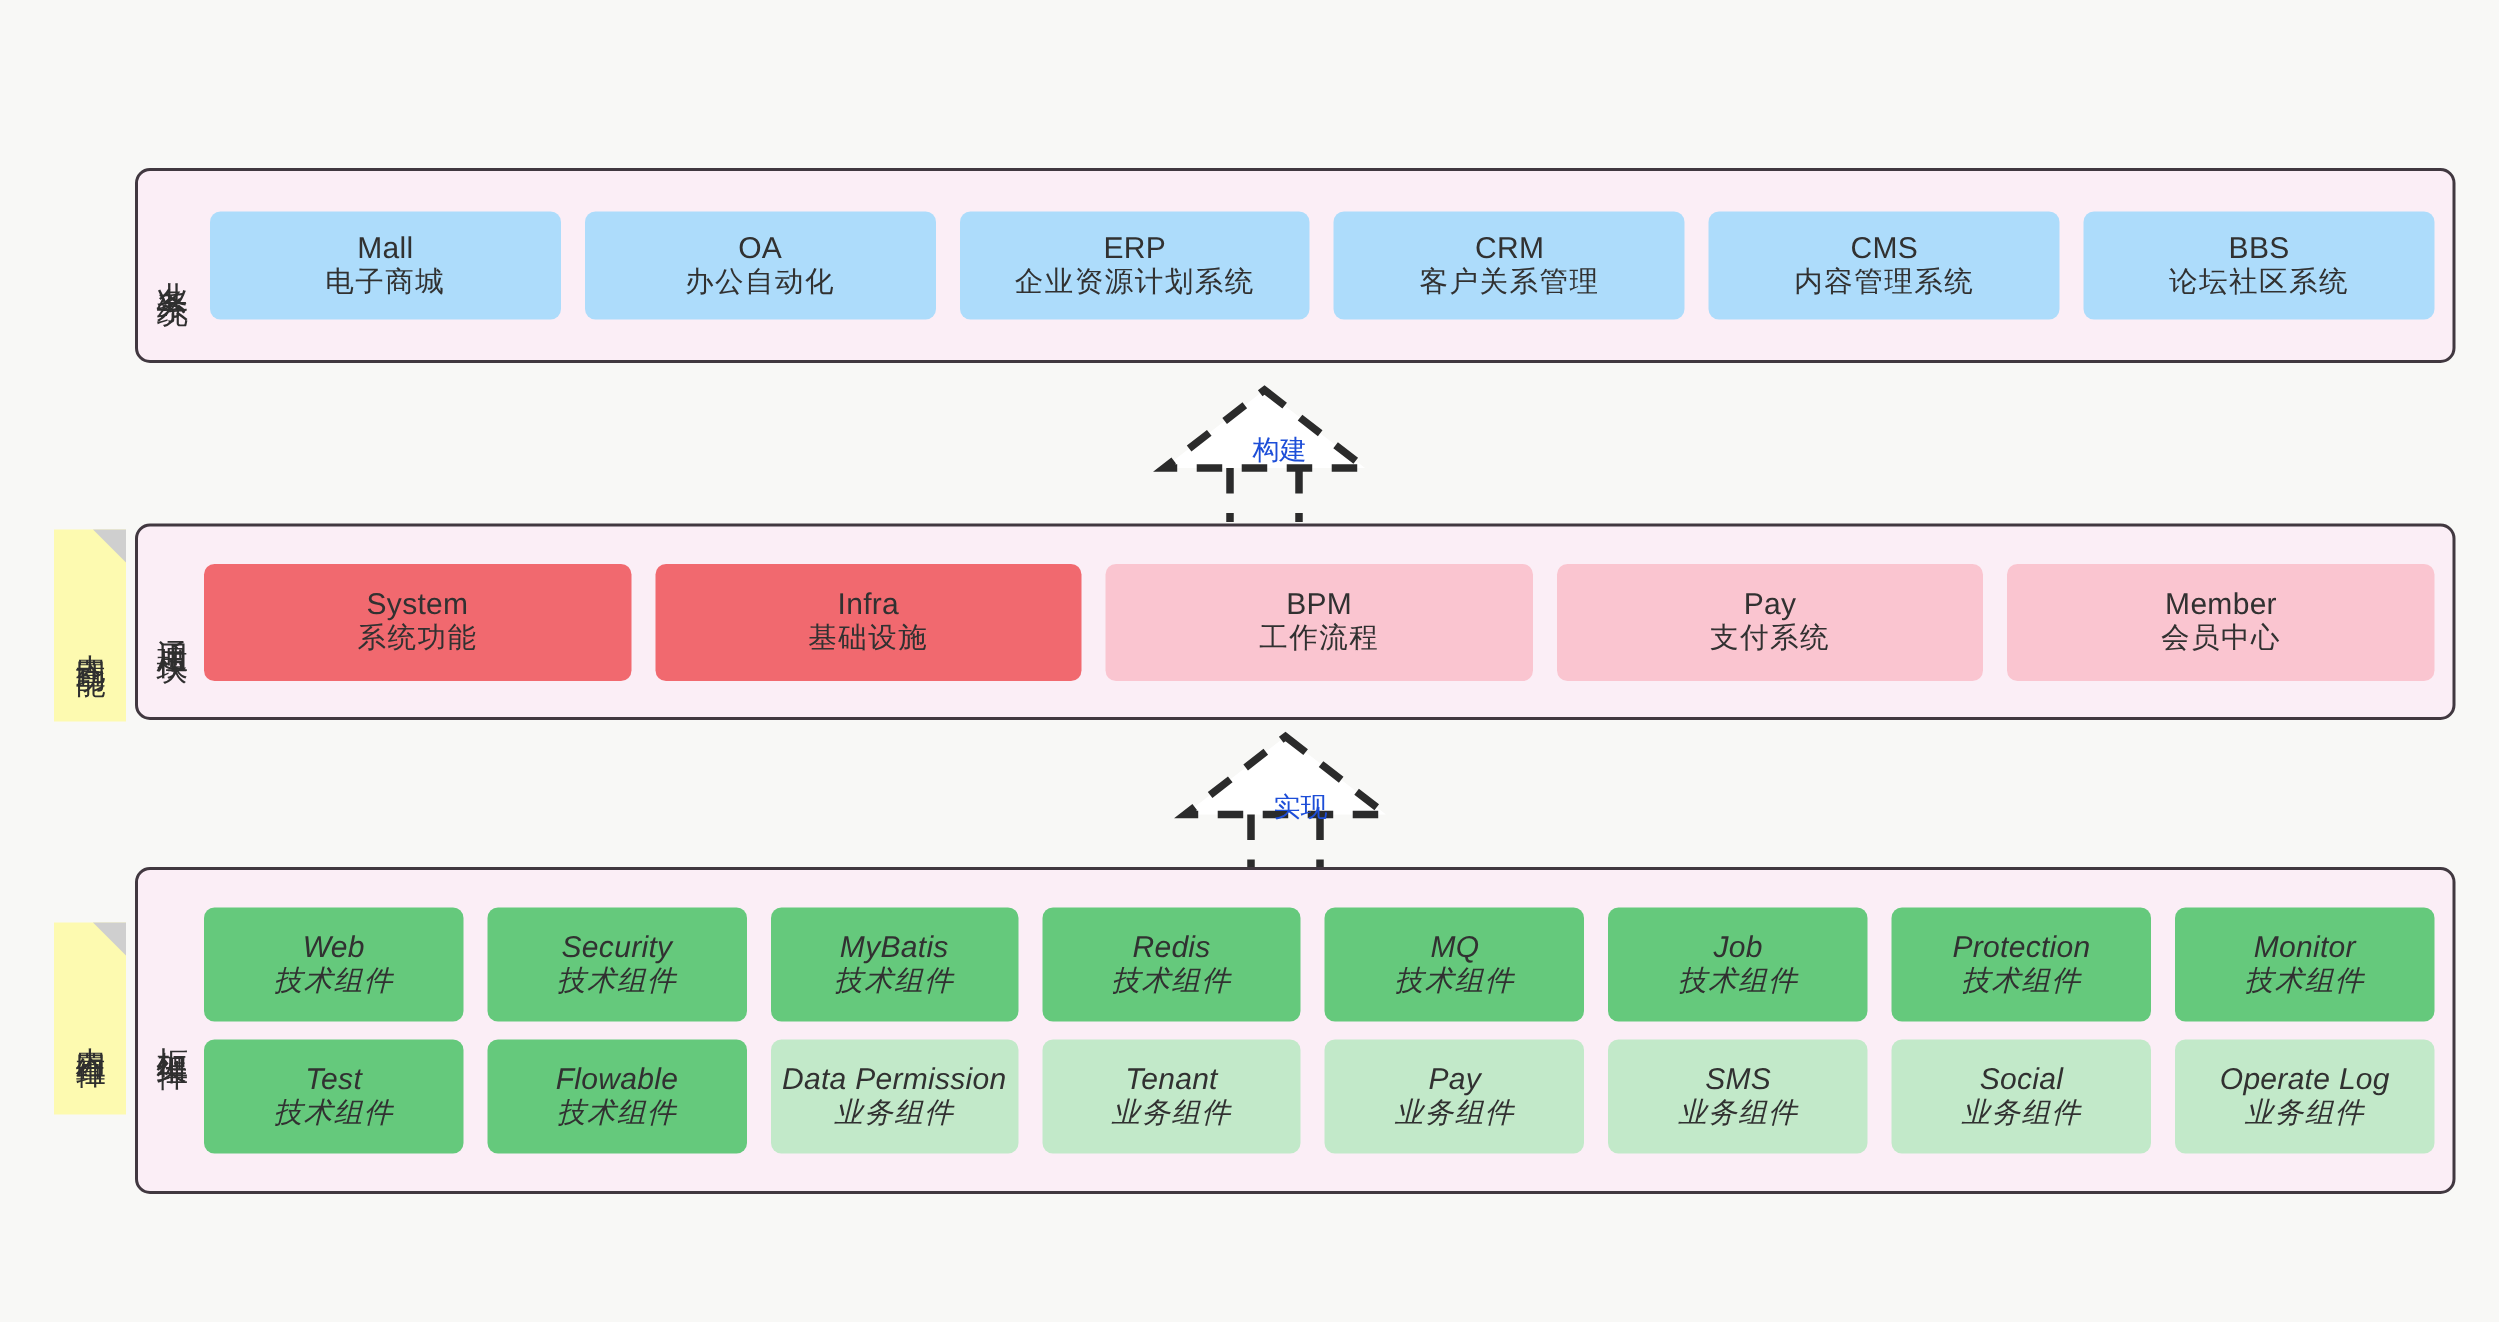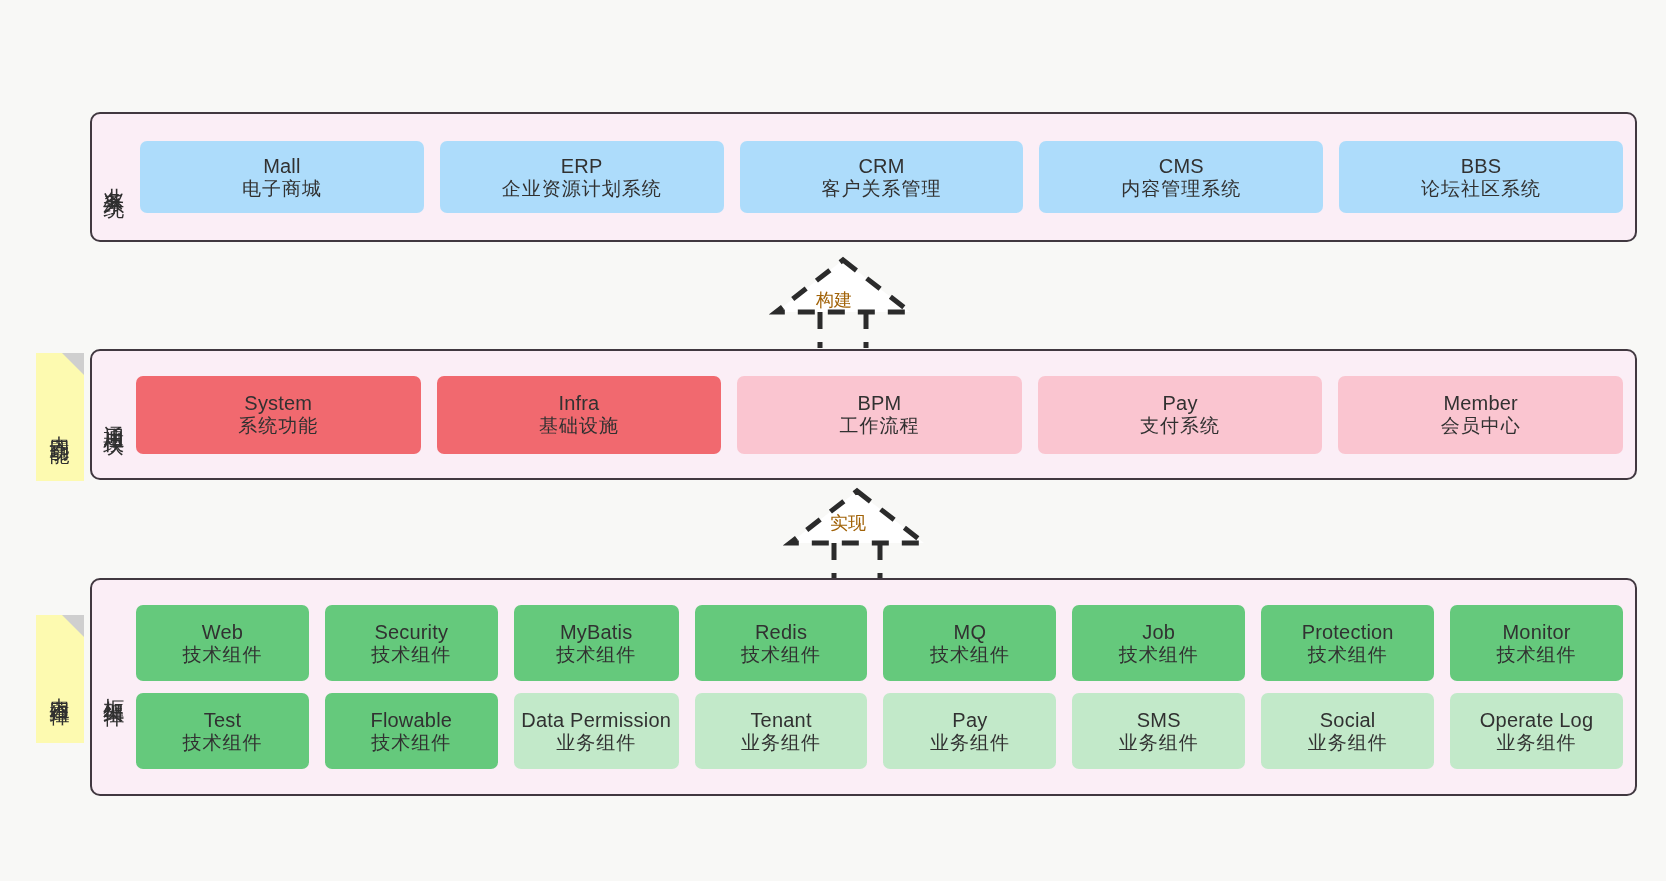--- a/index.html
+++ b/index.html
@@ -97,21 +97,21 @@
 
   
   #layer-business  { left: 90px;  top: 112px; width: 1547px; height: 130px; }
   #layer-common    { left: 90px;  top: 349px; width: 1547px; height: 131px; }
   #layer-framework { left: 90px;  top: 578px; width: 1547px; height: 218px; }
 
   #layer-business  .layer-body { padding-left: 4px; }
   #layer-business  .row { height: 72px; }
   #layer-common    .row { height: 78px; }
   #layer-framework .layer-body { gap: 12px; }
-  #layer-framework .row { height: 76px; }
+  #layer-framework .row { height: 76px; font-style: italic; }
 
   
   .sticky {
     position: absolute;
     background: #fdfab0;
     width: 48px;
     box-sizing: border-box;
     display: flex;
     align-items: center;
     justify-content: center;
@@ -135,45 +135,50 @@
   #sticky-component { left: 36px; top: 615px; height: 128px; }
 
   
   .arrow {
     position: absolute;
   }
   .arrow svg { display: block; overflow: visible; }
   .arrow-label {
     position: absolute;
     font-size: 18px;
-    color: #a16207;
+    color: #1d4ed8;
     background: transparent;
     white-space: nowrap;
     user-select: none;
+    margin-left: 19px;
   }
   #arrow-build  { left: 758px; top: 256px; width: 170px; height: 92px; }
   #arrow-build .arrow-label  { left: 58px; top: 32px; }
   #arrow-impl   { left: 772px; top: 487px; width: 170px; height: 92px; }
-  #arrow-impl .arrow-label   { left: 58px; top: 24px; }
+  #arrow-impl .arrow-label   { left: 58px; top: 39px; }
 </style>
 </head>
 <body>
 
 <div id="canvas">
 
   <div class="layer" id="layer-business">
     <div class="layer-label">业务系统</div>
     <div class="layer-body">
       <div class="row">
 
         <div class="node c-blue">
           <div class="n-title">Mall</div>
           <div class="n-sub">电子商城</div>
         </div>
 
+        <div class="node c-blue">
+          <div class="n-title">OA</div>
+          <div class="n-sub">办公自动化</div>
+        </div>
 
         <div class="node c-blue">
           <div class="n-title">ERP</div>
           <div class="n-sub">企业资源计划系统</div>
         </div>
 
         <div class="node c-blue">
           <div class="n-title">CRM</div>
           <div class="n-sub">客户关系管理</div>
         </div>

